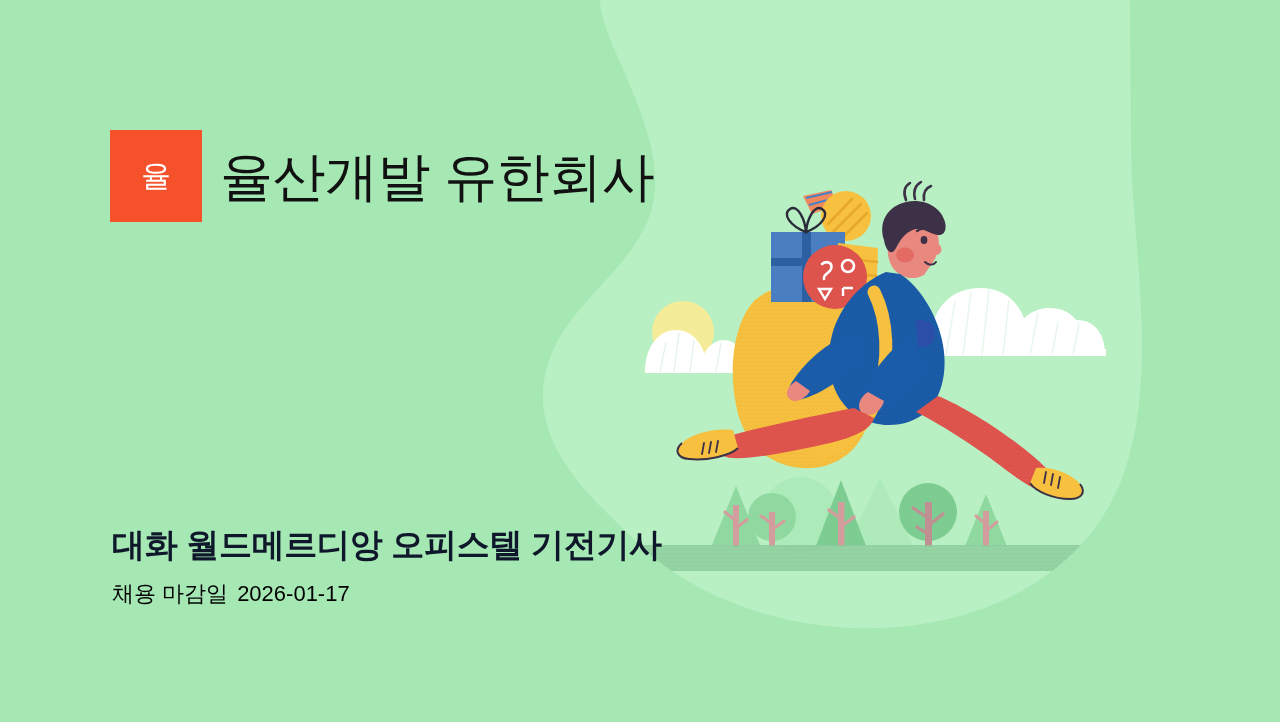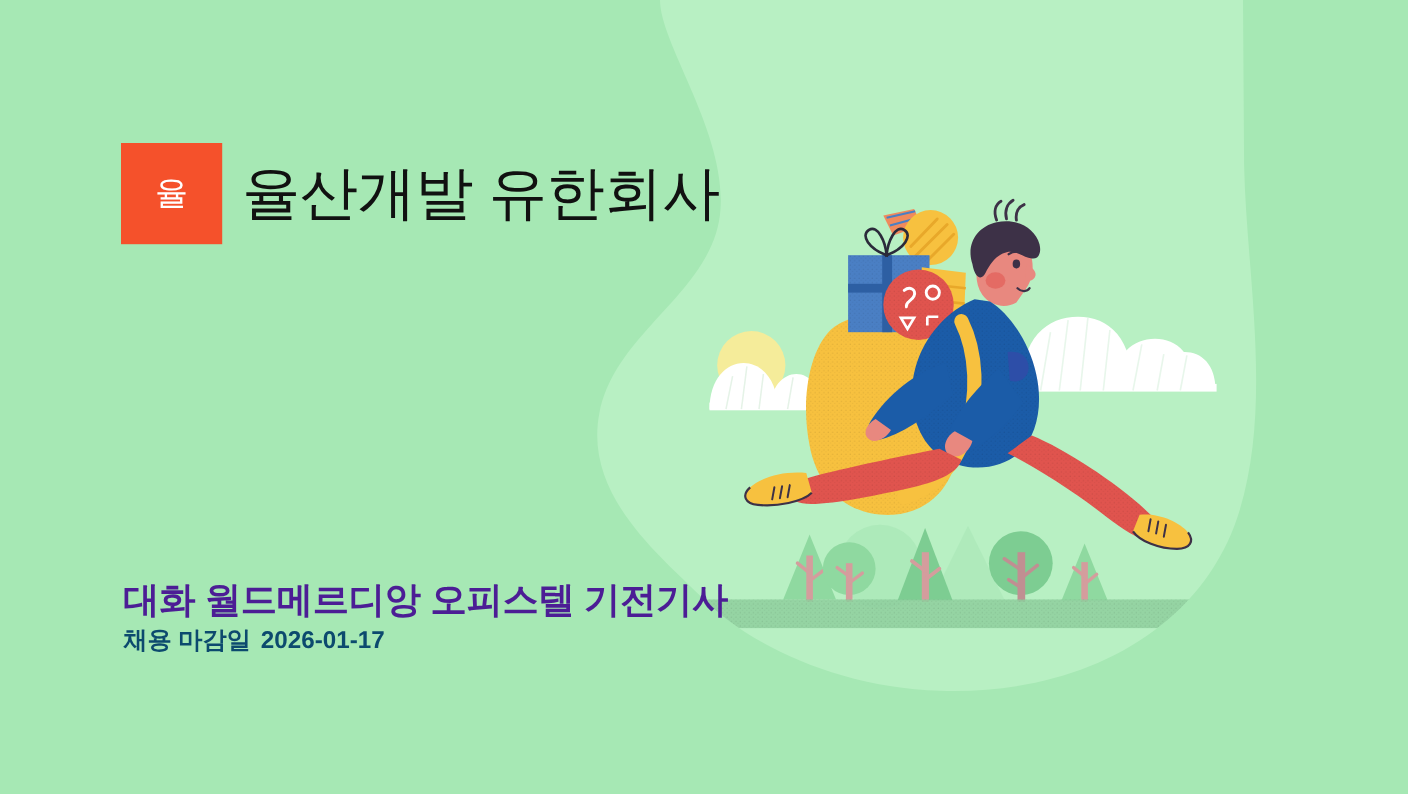--- a/index.html
+++ b/index.html
@@ -84,31 +84,31 @@
   .footer {
     position:absolute;
     left:112px;
     top:524px;
     z-index:6;
   }
 
   .job-title {
     font-size:33px;
     font-weight:bold;
-    color:#4c1d95;
+    color:#0f172a;
     line-height:1.25;
     white-space:nowrap;
     letter-spacing:-0.3px;
   }
 
   .deadline {
-    margin-top:4px;
+    margin-top:16px;
     font-size:22px;
-    font-weight:bold;
-    color:#0c4a6e;
+    font-weight:normal;
+    color:#000000;
     line-height:1.2;
     white-space:nowrap;
   }
   .deadline .deadline-gap { display:inline-block; width:9px; }
 </style>
 </head>
 <body>
 
 <div id="poster">
 

